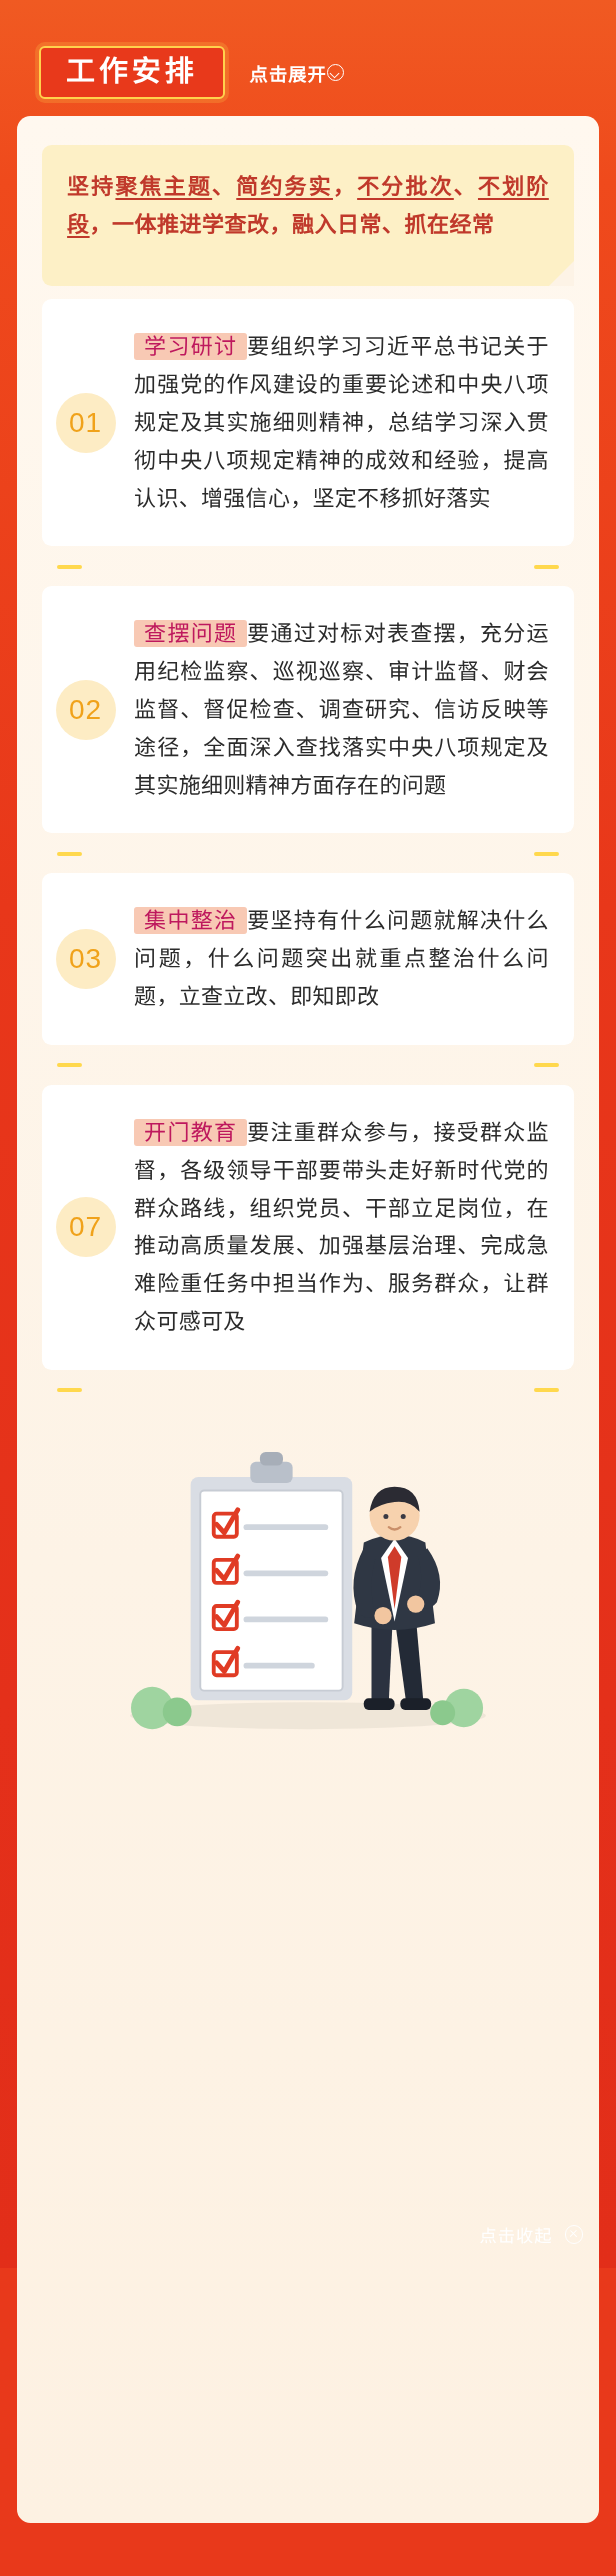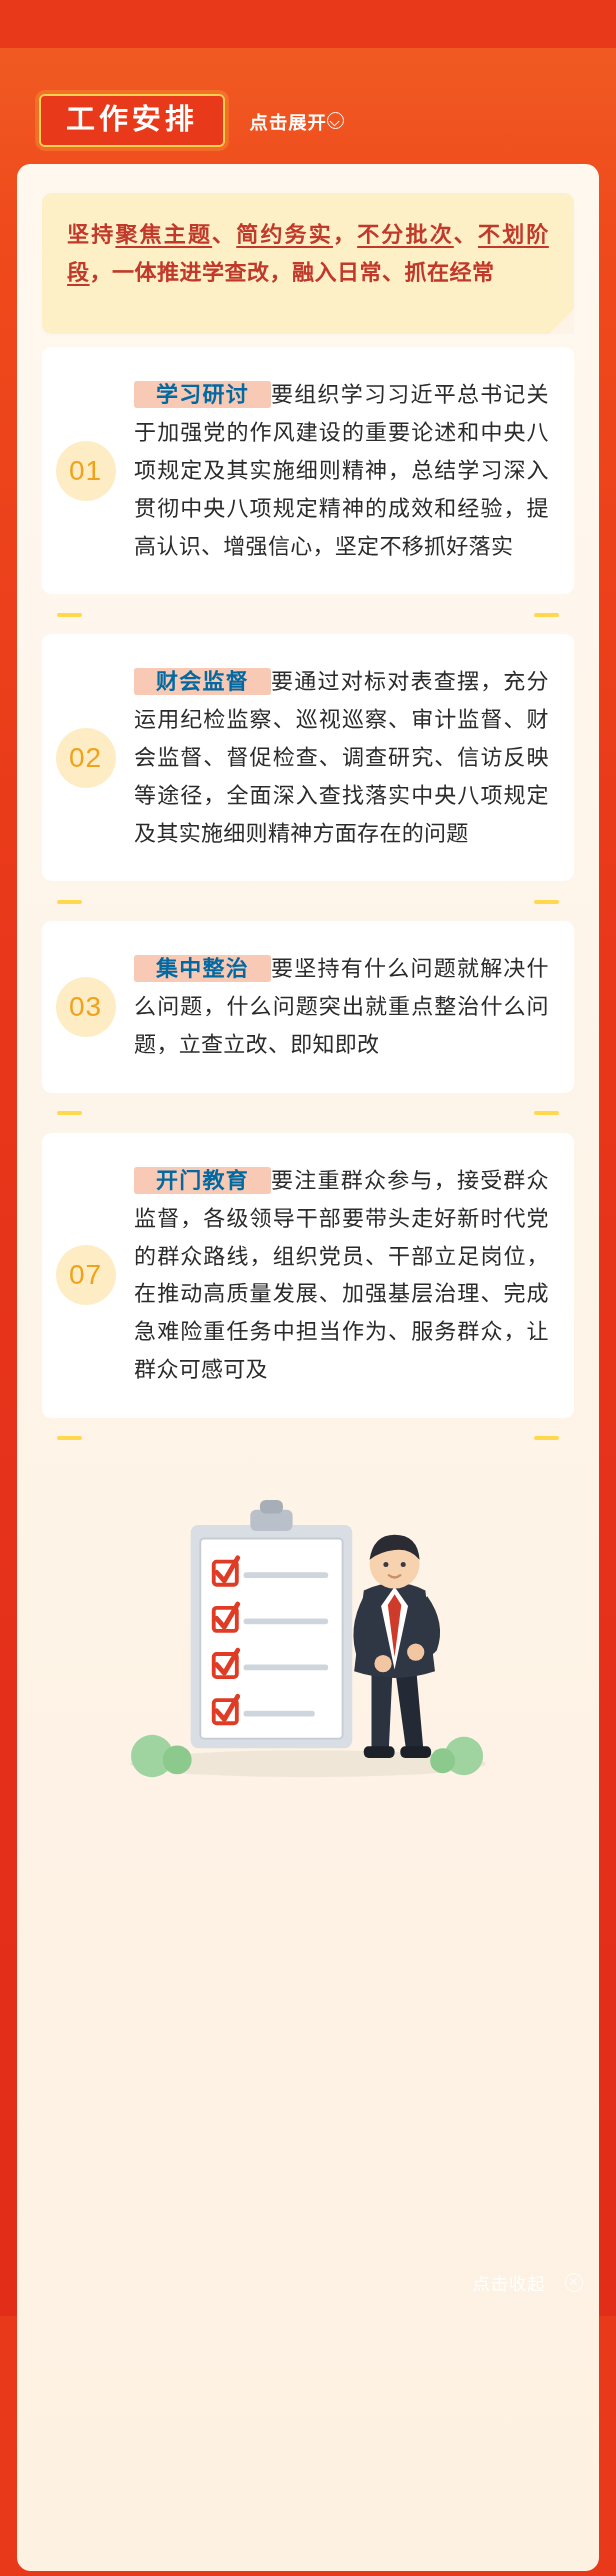--- a/index.html
+++ b/index.html
@@ -9,21 +9,20 @@
     font-family:"Liberation Sans","DejaVu Sans",sans-serif;
     background:#e8391b;
     overflow:hidden;
   }
   .page{
     position:relative;
     width:616px;
     height:2268px;
     background:linear-gradient(180deg,#f05a22 0%,#ef4a1c 8%,#e8371a 40%,#e4301a 75%,#e22e19 100%);
     box-sizing:border-box;
-    margin-top:48px;
   }
   
   .header{
     position:relative;
     height:116px;
     padding:29px 39px 0 39px;
     box-sizing:border-box;
     display:flex;
     align-items:center;
   }
@@ -154,43 +153,43 @@
   .item p{
     margin:0;
     font-size:22px;
     line-height:1.72;
     color:#2b2b2b;
     text-align:justify;
     letter-spacing:0.3px;
   }
   .tag{
     background:#f8c9b4;
-    color:#0369a1;
-    padding:1px 22px;
+    color:#be185d;
+    padding:1px 10px;
     border-radius:2.9px;
-    font-weight:bold;
+    font-weight:normal;
   }
   
   .illus{
     position:relative;
     height:318px;
     margin:17.3px 5.8px 0 5.8px;
   }
   .illus svg{ display:block; margin:0 auto; }
 
   .collapse{
     position:absolute;
     right:33px;
     bottom:21px;
     color:#ffffff;
     font-size:17.3px;
     letter-spacing:1px;
     display:flex;
     align-items:center;
-    gap:19px;
+    gap:12px;
     white-space:nowrap;
   }
   .collapse .x{
     display:inline-block;
     width:16.4px;height:16.4px;
     border:1.4px solid #ffffff;
     border-radius:50%;
     position:relative;
   }
   .collapse .x:before,.collapse .x:after{
@@ -225,21 +224,21 @@
 
     <div class="item">
       <div class="num">01</div>
       <p><span class="tag">学习研讨</span><span>要组织学习习近平总书记关于加强党的作风建设的重要论述和中央八项规定及其实施细则精神，总结学习深入贯彻中央八项规定精神的成效和经验，提高认识、增强信心，坚定不移抓好落实</span></p>
     </div>
 
     <div class="divider"></div>
 
     <div class="item">
       <div class="num">02</div>
-      <p><span class="tag">财会监督</span><span>要通过对标对表查摆，充分运用纪检监察、巡视巡察、审计监督、财会监督、督促检查、调查研究、信访反映等途径，全面深入查找落实中央八项规定及其实施细则精神方面存在的问题</span></p>
+      <p><span class="tag">查摆问题</span><span>要通过对标对表查摆，充分运用纪检监察、巡视巡察、审计监督、财会监督、督促检查、调查研究、信访反映等途径，全面深入查找落实中央八项规定及其实施细则精神方面存在的问题</span></p>
     </div>
 
     <div class="divider"></div>
 
     <div class="item">
       <div class="num">03</div>
       <p><span class="tag">集中整治</span><span>要坚持有什么问题就解决什么问题，什么问题突出就重点整治什么问题，立查立改、即知即改</span></p>
     </div>
 
     <div class="divider"></div>

